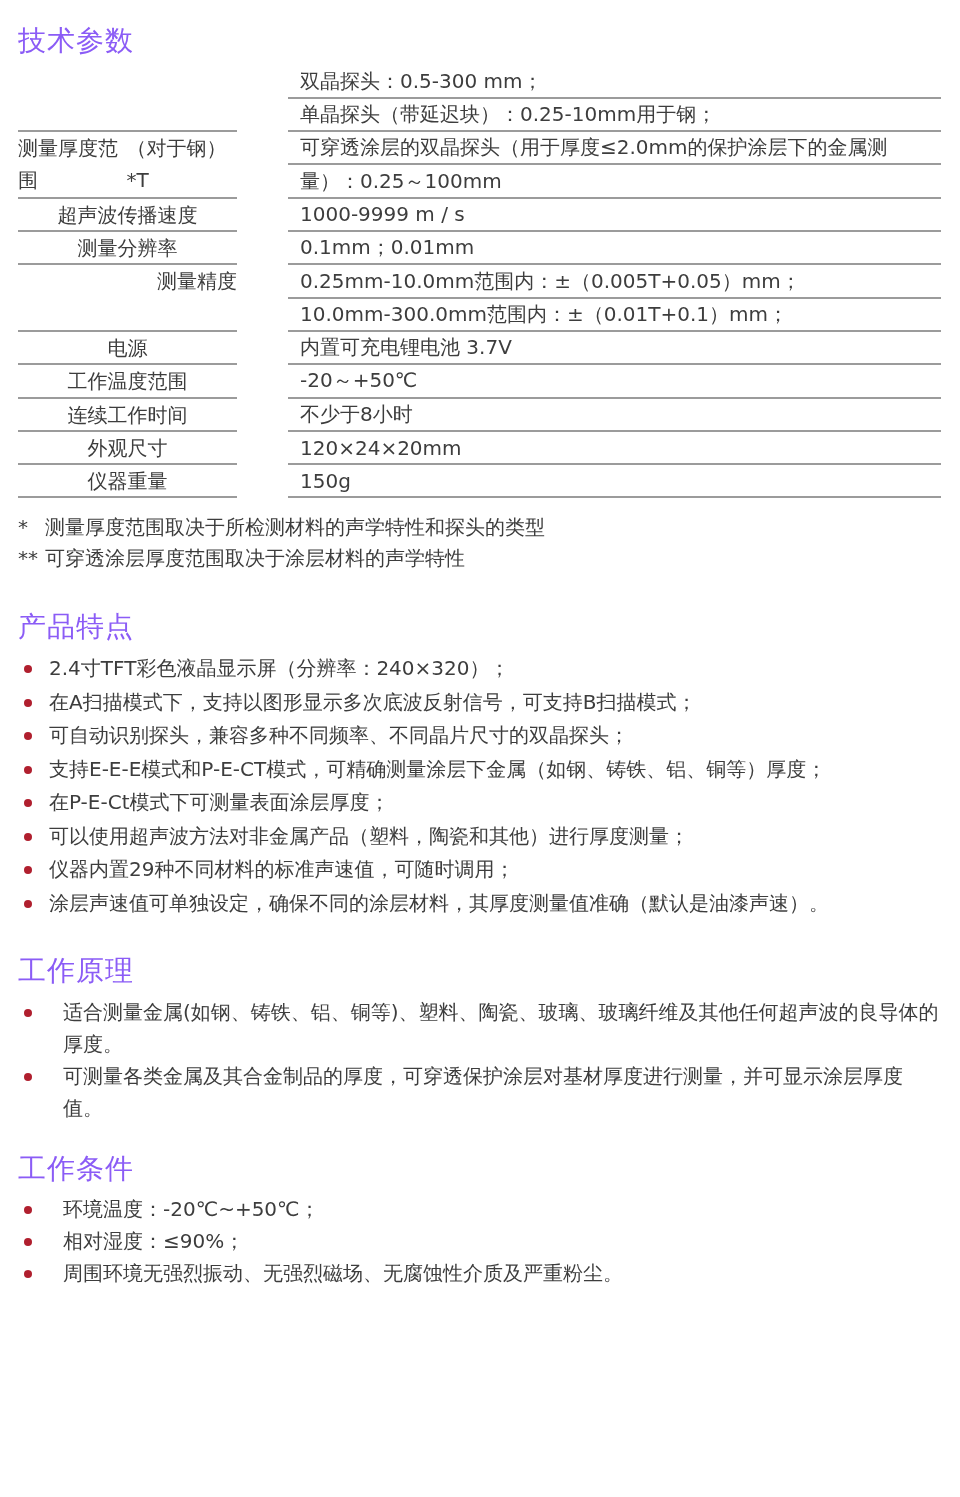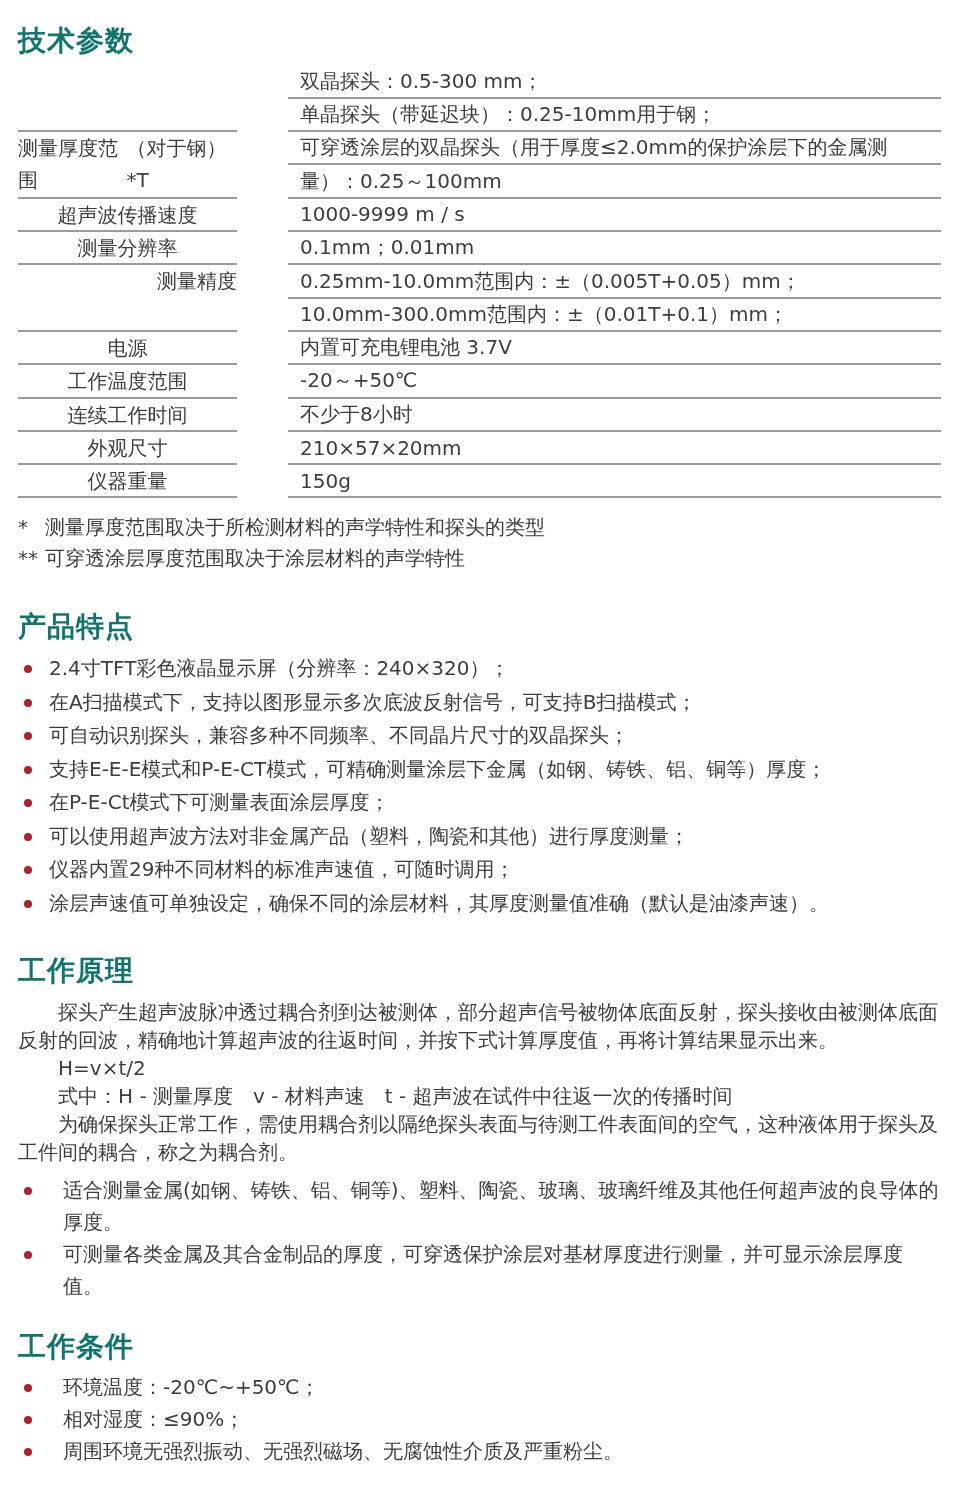--- a/index.html
+++ b/index.html
@@ -7,23 +7,23 @@
     width: 960px; height: 1497px;
     background: #ffffff;
     overflow: hidden;
     font-family: "DejaVu Sans", "Liberation Sans", sans-serif;
     color: #3d3d3d;
     -webkit-font-smoothing: antialiased;
   }
   .page { box-sizing: border-box; width: 960px; padding: 0 19px 0 18px; }
 
   .section-heading {
-    color: #0f766e;
+    color: #8b5cf6;
     font-size: 28px;
-    font-weight: bold;
+    font-weight: normal;
     line-height: 1.2;
     letter-spacing: 1px;
     margin: 0;
   }
   #h-tech { margin-top: 24px; }
   #h-features { margin-top: 36px; }
   #h-principle { margin-top: 34px; }
   #h-applications { margin-top: 36px; }
   #h-conditions { margin-top: 28px; }
 
@@ -104,21 +104,21 @@
       <div class="rcell">单晶探头（带延迟块）：0.25-10mm用于钢；</div>
       <div class="rcell">可穿透涂层的双晶探头（用于厚度≤2.0mm的保护涂层下的金属测</div>
       <div class="rcell">量）：0.25～100mm</div>
       <div class="rcell">1000-9999 m / s</div>
       <div class="rcell">0.1mm；0.01mm</div>
       <div class="rcell">0.25mm-10.0mm范围内：±（0.005T+0.05）mm；</div>
       <div class="rcell">10.0mm-300.0mm范围内：±（0.01T+0.1）mm；</div>
       <div class="rcell">内置可充电锂电池 3.7V</div>
       <div class="rcell">-20～+50℃</div>
       <div class="rcell">不少于8小时</div>
-      <div class="rcell">210×57×20mm</div>
+      <div class="rcell">120×24×20mm</div>
       <div class="rcell">150g</div>
     </div>
   </div>
 
   <div class="footnotes">
     <div class="fn-row">
       <span class="fn-marker">*</span>
       <span class="fn-text">测量厚度范围取决于所检测材料的声学特性和探头的类型</span>
     </div>
     <div class="fn-row">
@@ -157,26 +157,20 @@
         <span class="bullet"></span>
         <span class="li-text">仪器内置29种不同材料的标准声速值，可随时调用；</span>
       </li>
     <li>
         <span class="bullet"></span>
         <span class="li-text">涂层声速值可单独设定，确保不同的涂层材料，其厚度测量值准确（默认是油漆声速）。</span>
       </li>
   </ul>
 
   <h2 id="h-principle" class="section-heading">工作原理</h2>
-  <div class="principle">
-    <p class="indent">探头产生超声波脉冲透过耦合剂到达被测体，部分超声信号被物体底面反射，探头接收由被测体底面反射的回波，精确地计算超声波的往返时间，并按下式计算厚度值，再将计算结果显示出来。</p>
-    <p class="pad">H=v×t/2</p>
-    <p class="pad">式中：H - 测量厚度　v - 材料声速　t - 超声波在试件中往返一次的传播时间</p>
-    <p class="indent">为确保探头正常工作，需使用耦合剂以隔绝探头表面与待测工件表面间的空气，这种液体用于探头及工件间的耦合，称之为耦合剂。</p>
-  </div>
 
   <ul class="bullet-list tight">
     <li>
         <span class="bullet"></span>
         <span class="li-text">适合测量金属(如钢、铸铁、铝、铜等)、塑料、陶瓷、玻璃、玻璃纤维及其他任何超声波的良导体的厚度。</span>
       </li>
     <li>
         <span class="bullet"></span>
         <span class="li-text">可测量各类金属及其合金制品的厚度，可穿透保护涂层对基材厚度进行测量，并可显示涂层厚度值。</span>
       </li>

